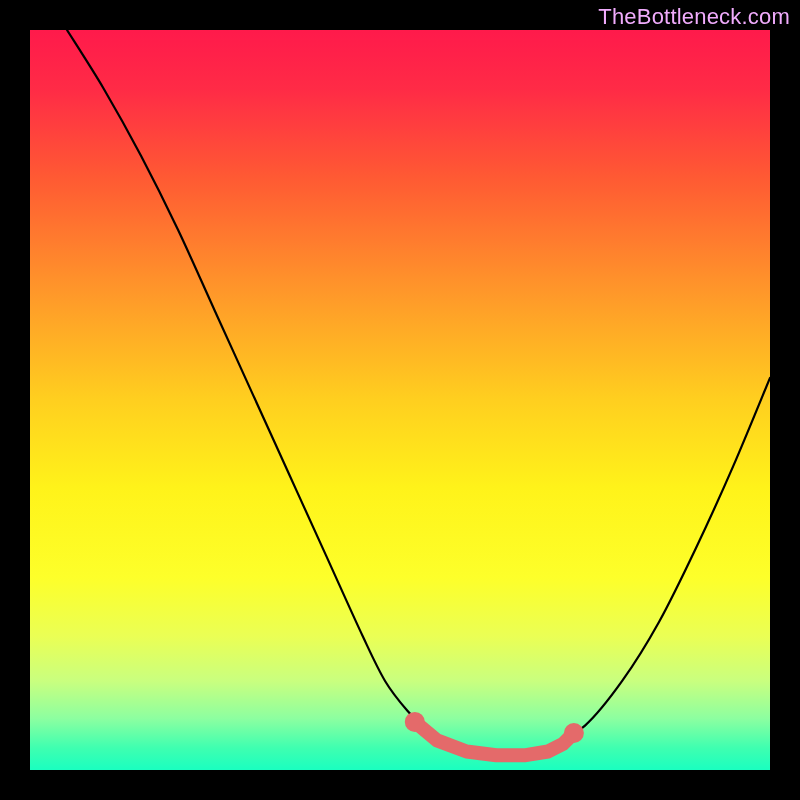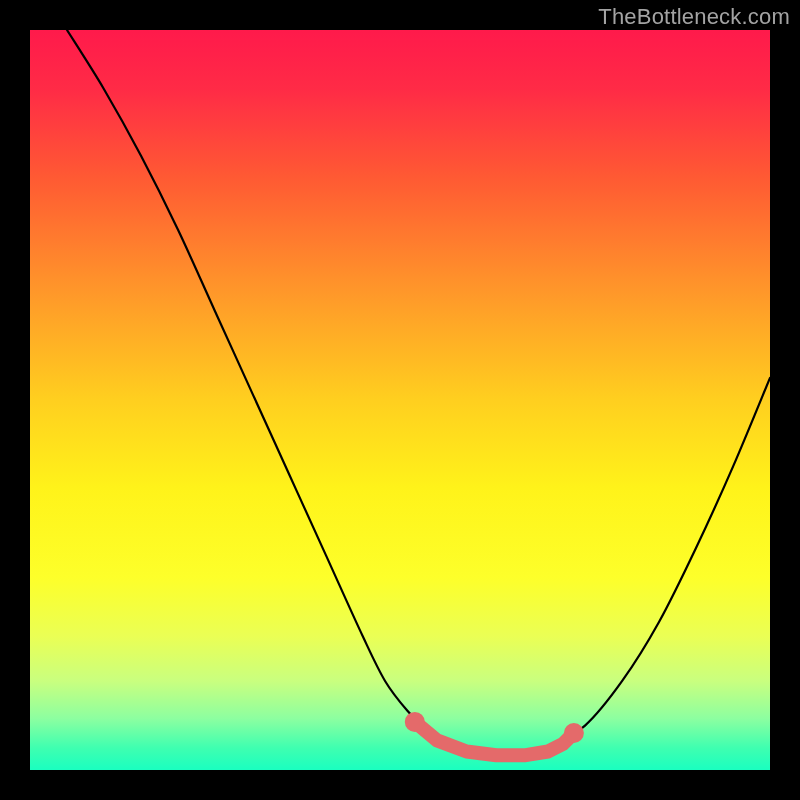--- a/index.html
+++ b/index.html
@@ -16,21 +16,21 @@
     top: 0;
     left: 0;
     width: 800px;
     height: 800px;
     background: #000;
   }
   .watermark {
     position: absolute;
     top: 4px;
     right: 10px;
-    color: #a3a3a3;
+    color: #f0abfc;
     font-size: 22px;
     font-weight: 500;
     letter-spacing: 0.2px;
     z-index: 50;
   }
   .plot {
     position: absolute;
     top: 30px;
     left: 30px;
     width: 740px;

